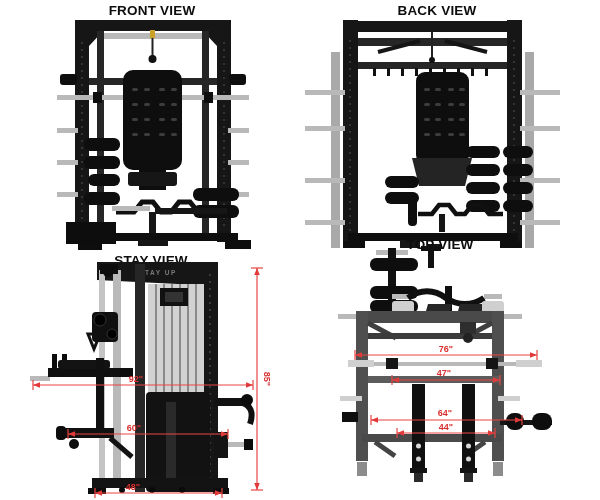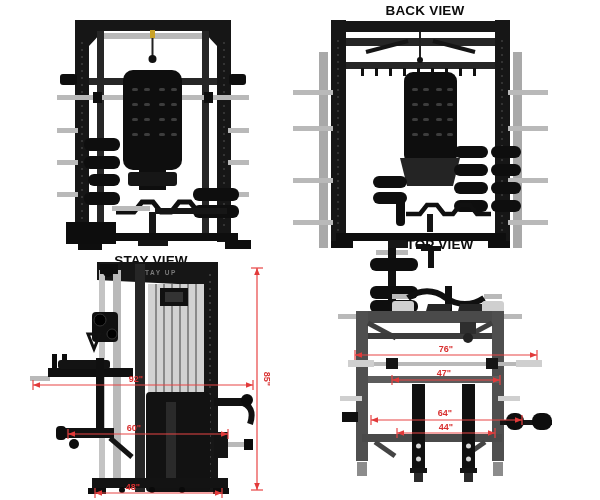--- a/index.html
+++ b/index.html
@@ -1,37 +1,38 @@
 <!DOCTYPE html>
 <html><head>
 <meta charset="utf-8">
 <style>
   html,body{margin:0;padding:0;background:#fff;}
   .canvas{position:relative;width:600px;height:500px;background:#fff;overflow:hidden;
           font-family:"Liberation Sans",sans-serif;}
   .quadrant{position:absolute;width:300px;height:250px;}
-  #q-front{left:0;top:0;} #q-back{left:288px;top:0;}
+  #q-front{left:0;top:0;} #q-back{left:300px;top:0;}
   #q-side{left:0;top:250px;} #q-top{left:300px;top:234px;text-align:center;}
   .view-title{position:absolute;top:3px;transform:translateX(-50%);
               font-size:13.5px;font-weight:bold;color:#0d0d0d;letter-spacing:.2px;white-space:nowrap;}
   svg{position:absolute;left:0;top:0;display:block;}
   svg text.dim{font-family:"Liberation Sans",sans-serif;font-size:9px;font-weight:bold;fill:#d82f2f;}
   svg text.brand{font-family:"Liberation Sans",sans-serif;font-size:6.5px;font-weight:bold;
                  fill:#7a7a7a;letter-spacing:1.5px;}
   .dimline{stroke:#e84444;stroke-width:1.2;fill:none;}
   .dimarrow{fill:#e23a3a;stroke:none;}
   .frame{fill:#161616;} .frame2{fill:#262626;} .chrome{fill:#b9b9b9;} .pad{fill:#0e0e0e;}
   .gray{fill:#4a4a4a;} .lgray{fill:#cfcfcf;}
 </style>
 </head>
 <body>
 
 <div class="canvas">
 
   <div class="quadrant" id="q-front">
+    <div class="view-title" style="left:152px">FRONT VIEW</div>
     <svg width="300" height="250" viewBox="0 0 300 250">
       <g>
         <rect class="frame" x="75" y="20" width="156" height="11" rx="2"></rect>
         <polygon class="frame" points="89,31 103,31 89,46"></polygon>
         <polygon class="frame" points="217,31 203,31 217,46"></polygon>
         <rect class="frame" x="75" y="20" width="14" height="222"></rect>
         <rect class="frame" x="217" y="20" width="14" height="222"></rect>
         <rect class="frame2" x="97" y="31" width="7" height="205"></rect>
         <rect class="frame2" x="202" y="31" width="7" height="205"></rect>
         <rect class="chrome" x="104" y="33" width="98" height="6"></rect>

